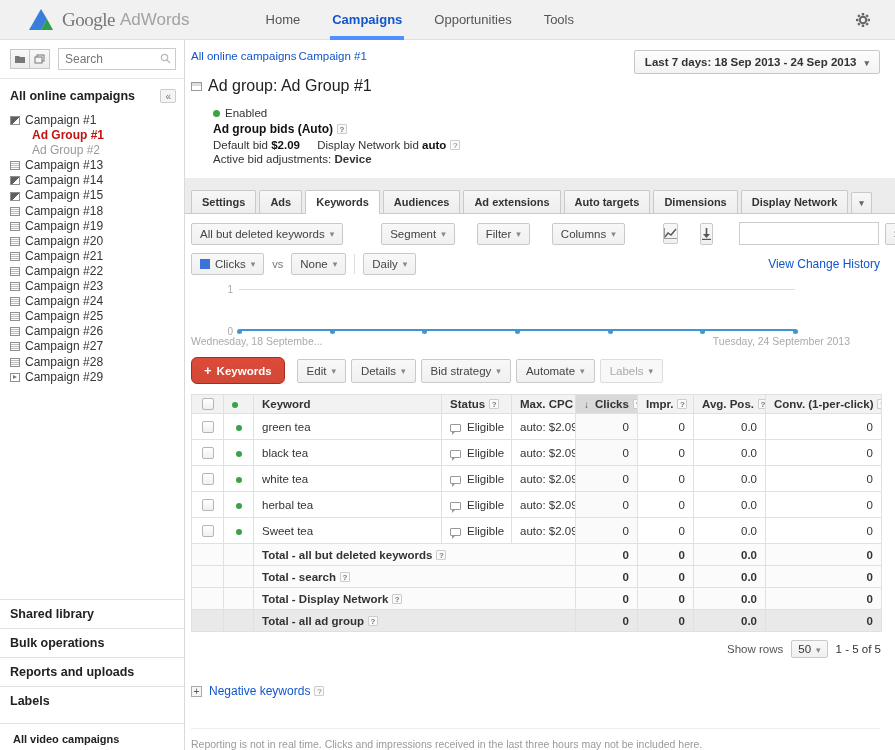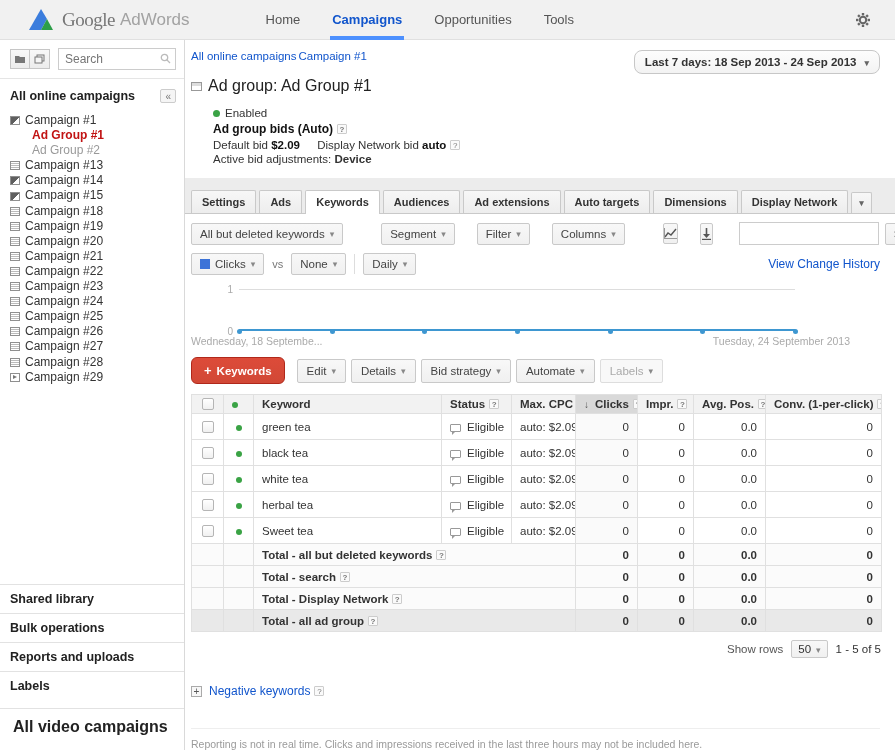--- a/index.html
+++ b/index.html
@@ -39,28 +39,28 @@
   .tree-item.lvl1 { padding-left:22px;align-items:flex-end; }
   .tree-item.selected span.lbl { color:#c11313; font-weight:bold; }
   .tree-item.muted span.lbl { color:#999; }
   .camp-icon { width:10px; height:9px; border:1px solid #8f8f8f; display:inline-block; background:repeating-linear-gradient(#fff 0 1px, #bbb 1px 2px); }
   .camp-icon.dark { background:linear-gradient(135deg,#5f5f5f 55%, #fff 55%); }
   .camp-icon.video { background:#fff; position:relative; }
   .camp-icon.video::after { content:""; position:absolute; left:2px; top:1px; border-left:4px solid #777; border-top:2.5px solid transparent; border-bottom:2.5px solid transparent; }
   .side-spacer { flex:1; }
   .side-foot { }
   .side-foot-item { border-top:1px solid #e2e2e2; padding:7px 10px; font-size:12.5px; font-weight:bold; color:#222; cursor:pointer; }
-  .side-video { border-top:1px solid #e2e2e2; margin-top:8px; padding:9px 10px 14px 13px; font-size:16px; font-weight:bold; color:#222; cursor:pointer; }
+  .side-video { border-top:1px solid #e2e2e2; margin-top:8px; padding:9px 10px 5px 13px; font-size:11px; font-weight:bold; color:#222; cursor:pointer; }
 
   
   .main-head { padding:10px 15px 0 6px; }
   .crumb-row { display:flex; align-items:flex-start; justify-content:space-between; }
   .crumbs { font-size:11.5px; }
   .crumbs a { color:#15c; text-decoration:none; cursor:pointer; margin-right:2px; }
-  .daterange { border:1px solid #c7c7c7; border-radius:8px; background:linear-gradient(#fdfdfd,#f3f3f3); font-size:11.5px; font-weight:bold; color:#333; padding:5px 10px; cursor:pointer; white-space:nowrap; }
+  .daterange { border:1px solid #c7c7c7; border-radius:2px; background:linear-gradient(#fdfdfd,#f3f3f3); font-size:11.5px; font-weight:bold; color:#333; padding:5px 10px; cursor:pointer; white-space:nowrap; }
   .daterange .caret { color:#666; margin-left:8px; font-size:9px; }
   .title-row { display:flex; align-items:center; margin-top:3px; }
   .title-icon { width:11px; height:9px; border:1px solid #999; background:linear-gradient(#ddd 3px,#fff 3px); margin-right:6px; }
   .page-title { font-size:16px; color:#222; }
   .info-row { display:flex; margin:12px 0 0 7px; }
   .noads-box { width:138px; height:56px; border:1px solid #ccc; background:#fff; font-size:12px; color:#555; display:flex; align-items:center; padding-left:10px; }
   .adgroup-status { margin-left:15px; font-size:11.5px; color:#333; }
   .status-line { display:flex; align-items:center; }
   .status-dot { width:7px; height:7px; border-radius:50%; background:#3aa345; margin-right:5px; }
   .bids-title { font-weight:bold; font-size:12px; margin-top:3px; color:#111; }

